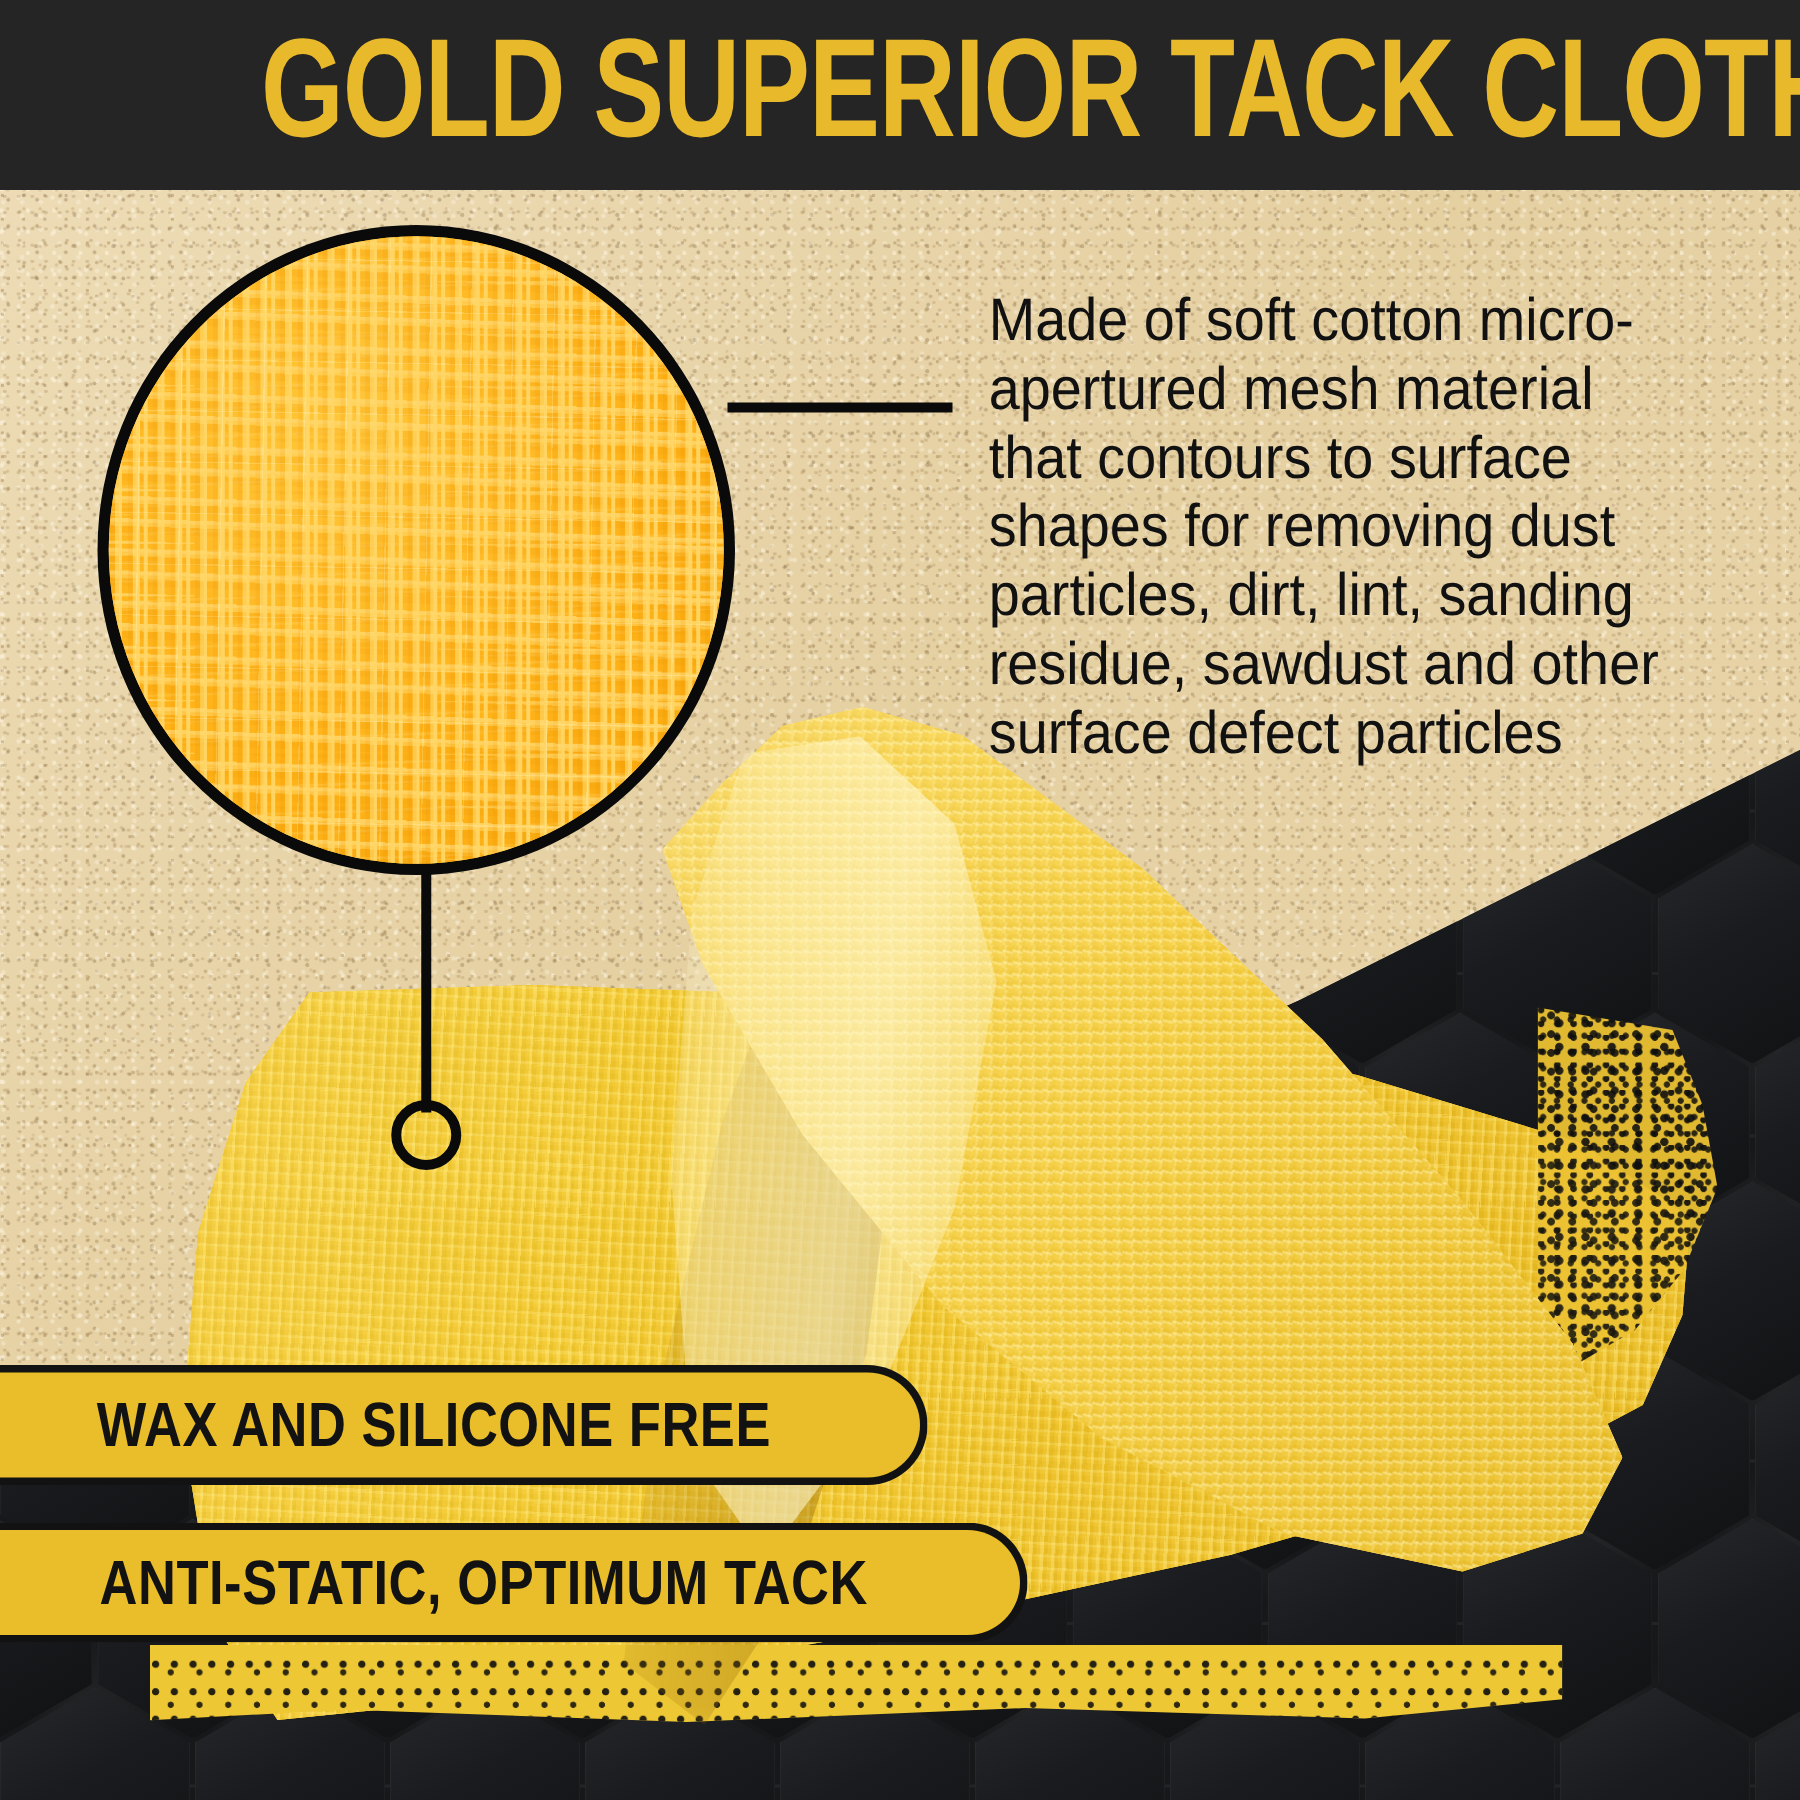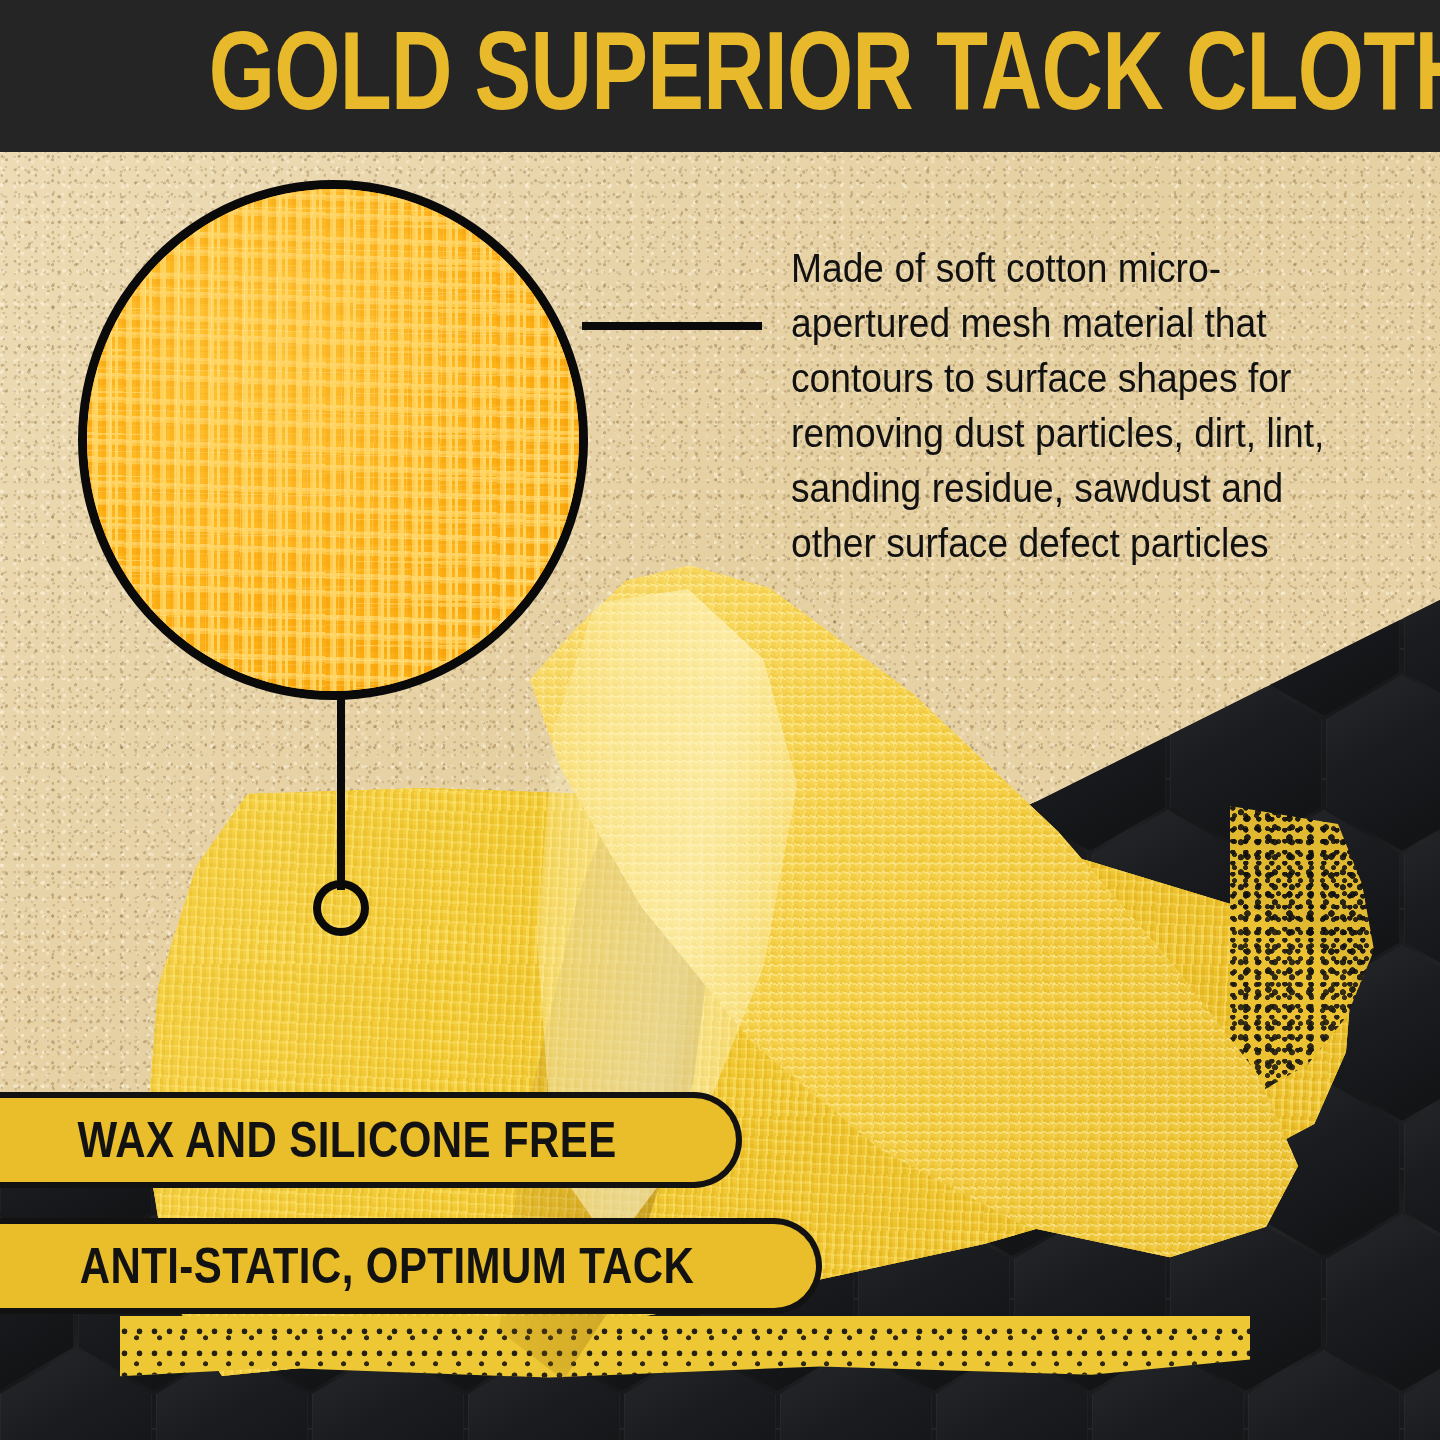--- a/index.html
+++ b/index.html
@@ -191,25 +191,25 @@
     border-radius: 50%;
     border: 8px solid #0a0a0a;
     box-sizing: border-box;
     z-index: 24;
   }
 
   
   .desc {
     position: absolute;
     left: 791px;
-    top: 241px;
+    top: 229px;
     width: 580px;
     color: #111111;
     font-family: "Liberation Sans Narrow", "Liberation Sans", sans-serif;
-    font-size: 40px;
+    font-size: 48px;
     line-height: 55px;
     font-weight: 400;
     z-index: 30;
   }
   .desc span {
     display: inline-block;
     transform: scaleX(.93);
     transform-origin: left center;
   }
 

